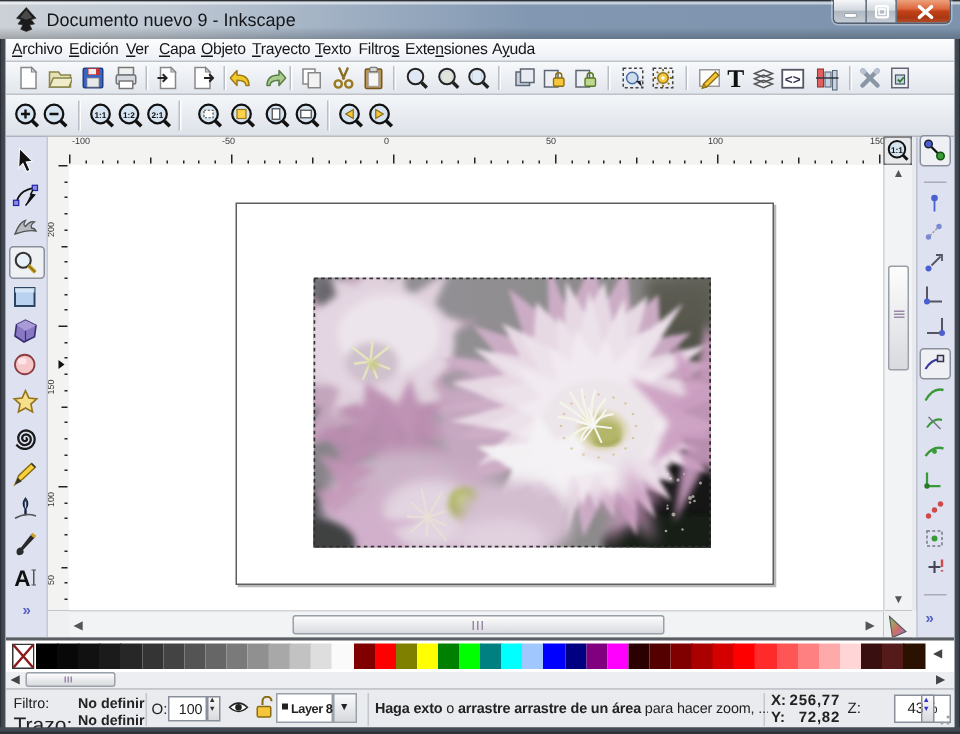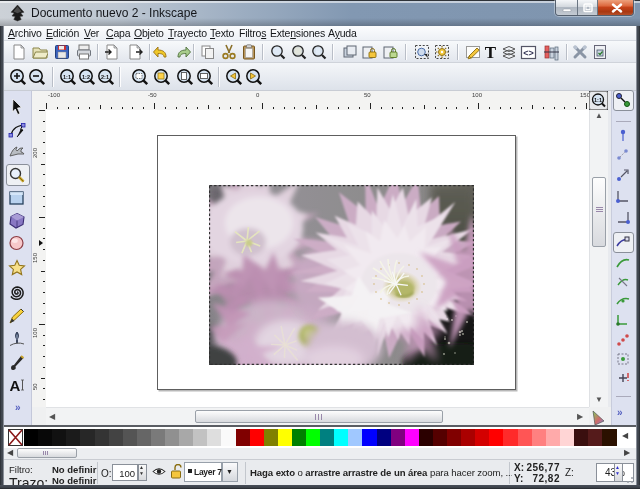--- a/index.html
+++ b/index.html
@@ -60,21 +60,21 @@
 #bB{position:absolute;left:0;top:485px;width:640px;height:4px;background:linear-gradient(to top,#22252a 0,#3d434b 40%,#4a505a 100%);}
 .pressed{background:#eef0f4;border:1px solid #8a8f9a;border-radius:3px;}
 </style></head><body>
 <div id="win">
 <div id="title"></div>
     <div id="titleshade"></div>
     <svg class="abs" style="left:8px;top:4px" width="19" height="18" viewBox="0 0 19 18">
 <path d="M9.5 1 L16 8.2 L12.8 9 L15 12 L11.8 12.6 L13.2 15.5 L9.5 17 L5.8 15.5 L7.2 12.6 L4 12 L6.2 9 L3 8.2 Z" fill="#1a1a1a" stroke="#333" stroke-width="0.5"></path>
 <path d="M9.5 2.5 L13.5 7.6 L9.5 9.2 L5.5 7.6 Z" fill="#4a4a4a"></path>
     </svg>
-    <div id="titletext">Documento nuevo 2 - Inkscape</div>
+    <div id="titletext">Documento nuevo 9 - Inkscape</div>
     <div id="btns">
 <div class="wbtn" id="bmin"></div>
       <div class="wbtn" id="bmax"></div>
       <div class="wbtn" id="bclose"></div>
 <div class="bsep" style="left:21px"></div>
       <div class="bsep" style="left:41px"></div>
 <svg class="abs" style="left:6px;top:3px" width="10" height="9">
         <rect x="1" y="6" width="8" height="2.6" rx="1" fill="#fff" stroke="#8a929c" stroke-width="0.5"></rect>
       </svg>
 <svg class="abs" style="left:27px;top:3px" width="10" height="10">
@@ -753,21 +753,21 @@
       <svg class="abs" style="left:148px;top:6px" width="14" height="11" viewBox="0 0 15 12">
         <path d="M1 6 Q7.5 0 14 6 Q7.5 12 1 6 Z" fill="#fff" stroke="#222" stroke-width="1.1"></path>
         <circle cx="7.5" cy="6" r="2.4" fill="#222"></circle>
       </svg>
       <svg class="abs" style="left:166px;top:4px" width="12" height="16" viewBox="0 0 12 16">
         <path d="M3 7 V4.5 a3 3 0 0 1 6 0" fill="none" stroke="#8a6d10" stroke-width="1.4" transform="translate(2,-1)"></path>
         <rect x="1.5" y="7" width="9" height="7" rx="1" fill="#f5c63c" stroke="#8a6d10" stroke-width="1"></rect>
       </svg>
       <div class="abs" style="left:180px;top:2px;width:38px;height:20px;background:#fff;border:1px solid #98a0aa"></div>
       <div class="abs" style="left:184px;top:9px;width:4px;height:4px;background:#222"></div>
-      <div class="abs" style="left:190px;top:7px;font-size:8.5px;font-weight:bold;letter-spacing:-0.3px">Layer 7</div>
+      <div class="abs" style="left:190px;top:7px;font-size:8.5px;font-weight:bold;letter-spacing:-0.3px">Layer 8</div>
       <div class="abs" style="left:218px;top:2px;width:16px;height:20px;background:linear-gradient(#fbfbfc,#d5d8dd);border:1px solid #98a0aa"></div>
       <div class="abs" style="left:222px;top:8px;font-size:7px;color:#222">▼</div>
       <div class="abs" style="left:246px;top:7px;font-size:9.6px;letter-spacing:-0.1px;white-space:nowrap;width:262px;overflow:hidden"><b>Haga exto</b> o <b>arrastre arrastre de un área</b> para hacer zoom, ...</div>
       <div class="abs" style="left:510px;top:2px;font-weight:bold">X:</div>
       <div class="abs" style="left:512px;top:2px;width:44px;text-align:right;font-weight:bold;letter-spacing:0.5px">256,77</div>
       <div class="abs" style="left:510px;top:13px;font-weight:bold">Y:</div>
       <div class="abs" style="left:512px;top:13px;width:44px;text-align:right;font-weight:bold;letter-spacing:0.5px">72,82</div>
       <div class="abs" style="left:561px;top:7px">Z:</div>
       <div class="abs" style="left:592px;top:3px;width:38px;height:19px;background:#fff;border:1px solid #8a9099;font-size:10px;text-align:center;padding-top:3px">43%</div>
       <div class="abs" style="left:610px;top:3px;width:9px;height:19px;background:linear-gradient(#fafafa,#d8dadd);border:1px solid #8a9099"></div>

